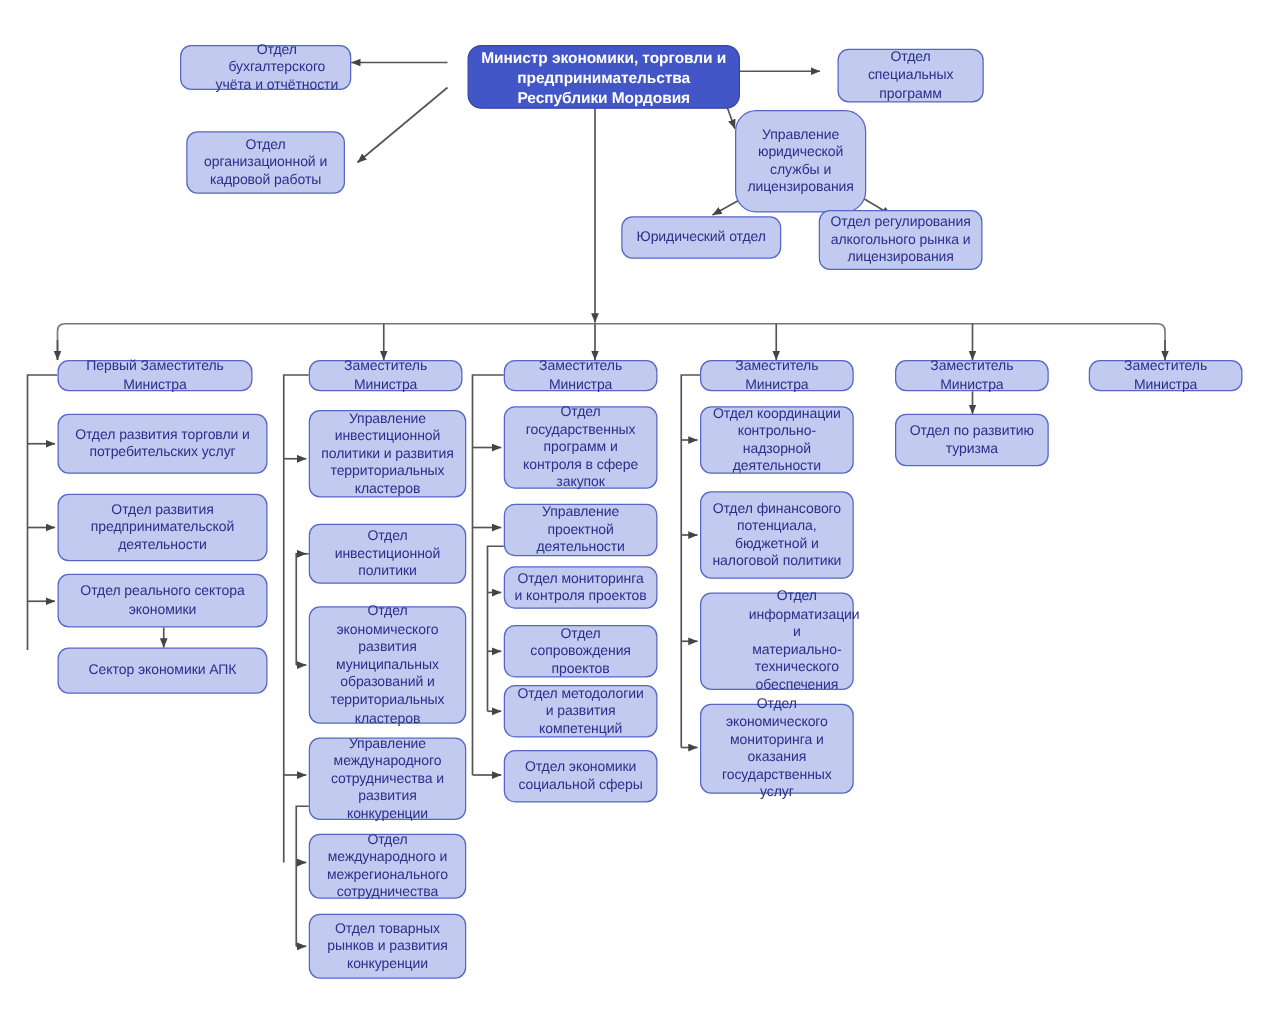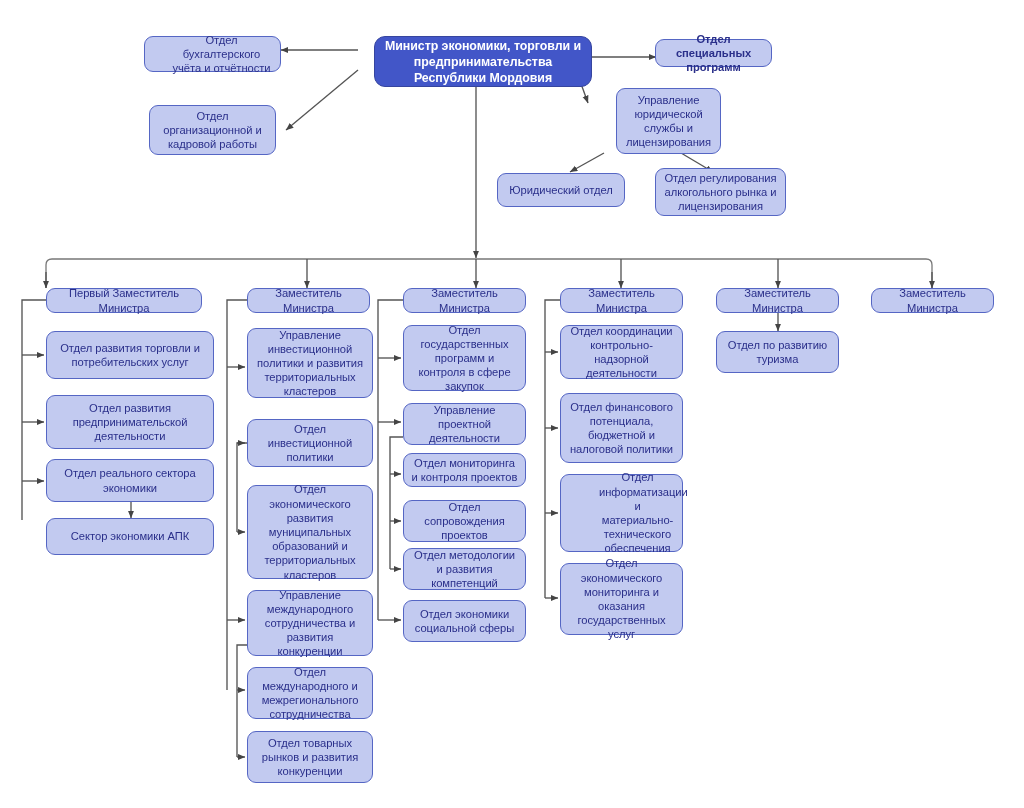--- a/index.html
+++ b/index.html
@@ -145,25 +145,25 @@
   </div>
 
   <div class="node" style="left:144px;top:36px;width:137px;height:36px;padding-left:24px;">
     <span>Отдел бухгалтерского учёта и отчётности</span>
   </div>
 
   <div class="node" style="left:149px;top:105px;width:127px;height:50px;">
     <span>Отдел организационной и кадровой работы</span>
   </div>
 
-  <div class="node" style="left:655px;top:39px;width:117px;height:28px;font-weight:bold;">
+  <div class="node" style="left:670px;top:39px;width:117px;height:43px;">
     <span>Отдел специальных программ</span>
   </div>
 
-  <div class="node" style="left:616px;top:88px;width:105px;height:66px;">
+  <div class="node" style="left:588px;top:88px;width:105px;height:82px;border-radius:17px;">
     <span>Управление юридической службы и лицензирования</span>
   </div>
 
   <div class="node" style="left:655px;top:168px;width:131px;height:48px;">
     <span>Отдел регулирования алкогольного рынка и лицензирования</span>
   </div>
 
   <div class="node" style="left:497px;top:173px;width:128px;height:34px;">
     <span>Юридический отдел</span>
   </div>

